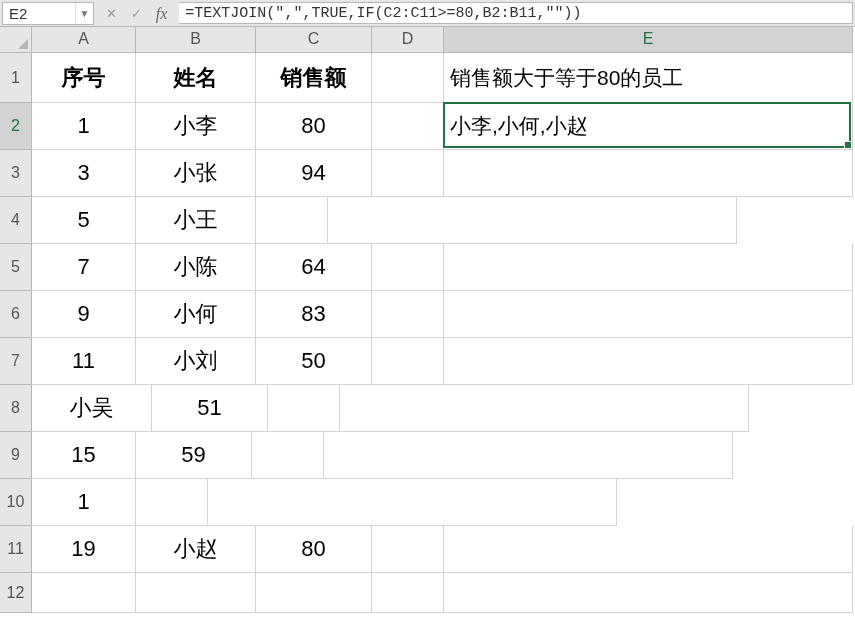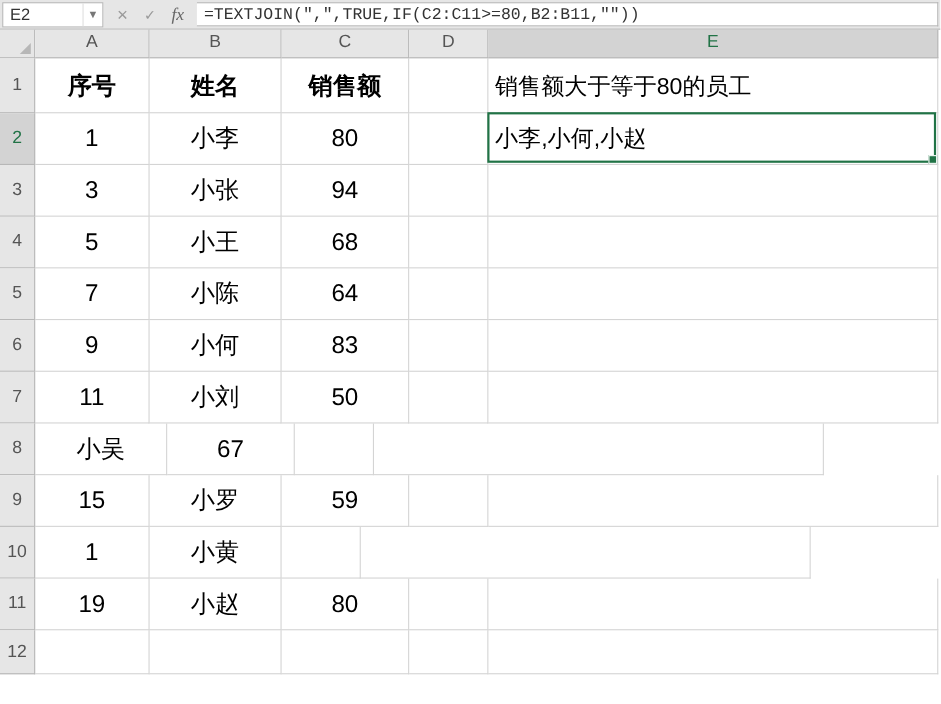--- a/index.html
+++ b/index.html
@@ -248,21 +248,20 @@
       <div class="row">
         <div class="cell c-A num" style="height: 47px;">3</div>
         <div class="cell c-B name" style="height: 47px;">小张</div>
         <div class="cell c-C num" style="height: 47px;">94</div>
         <div class="cell c-D" style="height: 47px;"></div>
         <div class="cell c-E" style="height: 47px;"></div>
       </div>
       <div class="row">
         <div class="cell c-A num" style="height: 47px;">5</div>
         <div class="cell c-B name" style="height: 47px;">小王</div>
-        <div class="cell c-C num" style="height: 47px;">68</div>
         <div class="cell c-D" style="height: 47px;"></div>
         <div class="cell c-E" style="height: 47px;"></div>
       </div>
       <div class="row">
         <div class="cell c-A num" style="height: 47px;">7</div>
         <div class="cell c-B name" style="height: 47px;">小陈</div>
         <div class="cell c-C num" style="height: 47px;">64</div>
         <div class="cell c-D" style="height: 47px;"></div>
         <div class="cell c-E" style="height: 47px;"></div>
       </div>
@@ -275,34 +274,32 @@
       </div>
       <div class="row">
         <div class="cell c-A num" style="height: 47px;">11</div>
         <div class="cell c-B name" style="height: 47px;">小刘</div>
         <div class="cell c-C num" style="height: 47px;">50</div>
         <div class="cell c-D" style="height: 47px;"></div>
         <div class="cell c-E" style="height: 47px;"></div>
       </div>
       <div class="row">
         <div class="cell c-B name" style="height: 47px;">小吴</div>
-        <div class="cell c-C num" style="height: 47px;">67</div>
+        <div class="cell c-C num" style="height: 47px;">51</div>
         <div class="cell c-D" style="height: 47px;"></div>
         <div class="cell c-E" style="height: 47px;"></div>
       </div>
       <div class="row">
         <div class="cell c-A num" style="height: 47px;">15</div>
-        <div class="cell c-B name" style="height: 47px;">小罗</div>
         <div class="cell c-C num" style="height: 47px;">59</div>
         <div class="cell c-D" style="height: 47px;"></div>
         <div class="cell c-E" style="height: 47px;"></div>
       </div>
       <div class="row">
         <div class="cell c-A num" style="height: 47px;">1</div>
-        <div class="cell c-B name" style="height: 47px;">小黄</div>
         <div class="cell c-D" style="height: 47px;"></div>
         <div class="cell c-E" style="height: 47px;"></div>
       </div>
       <div class="row">
         <div class="cell c-A num" style="height: 47px;">19</div>
         <div class="cell c-B name" style="height: 47px;">小赵</div>
         <div class="cell c-C num" style="height: 47px;">80</div>
         <div class="cell c-D" style="height: 47px;"></div>
         <div class="cell c-E" style="height: 47px;"></div>
       </div>

